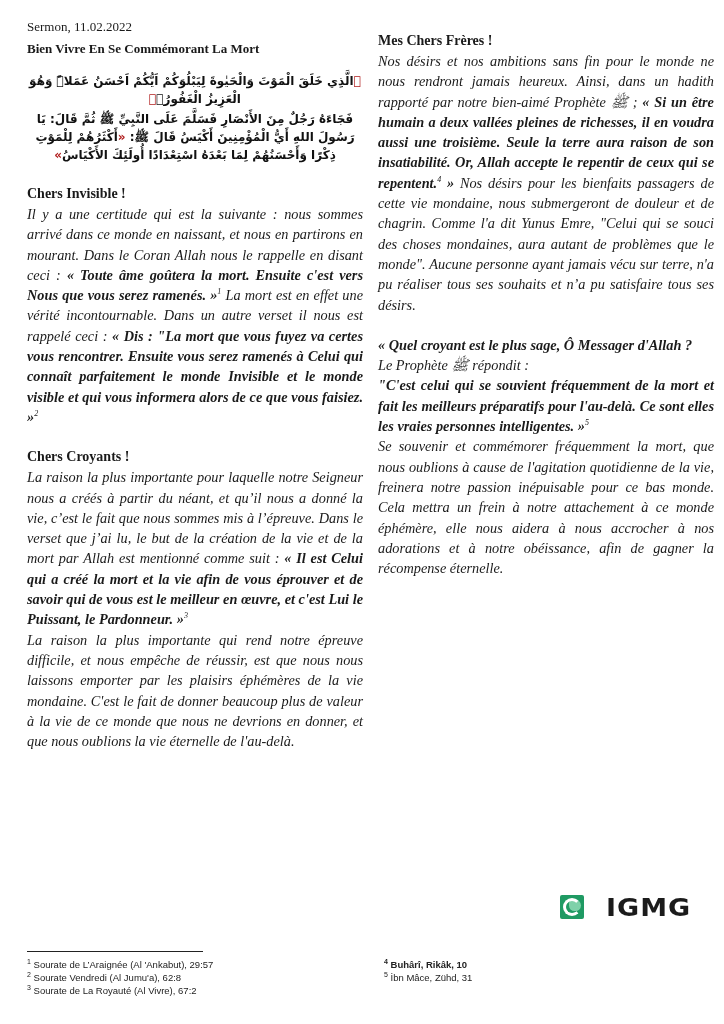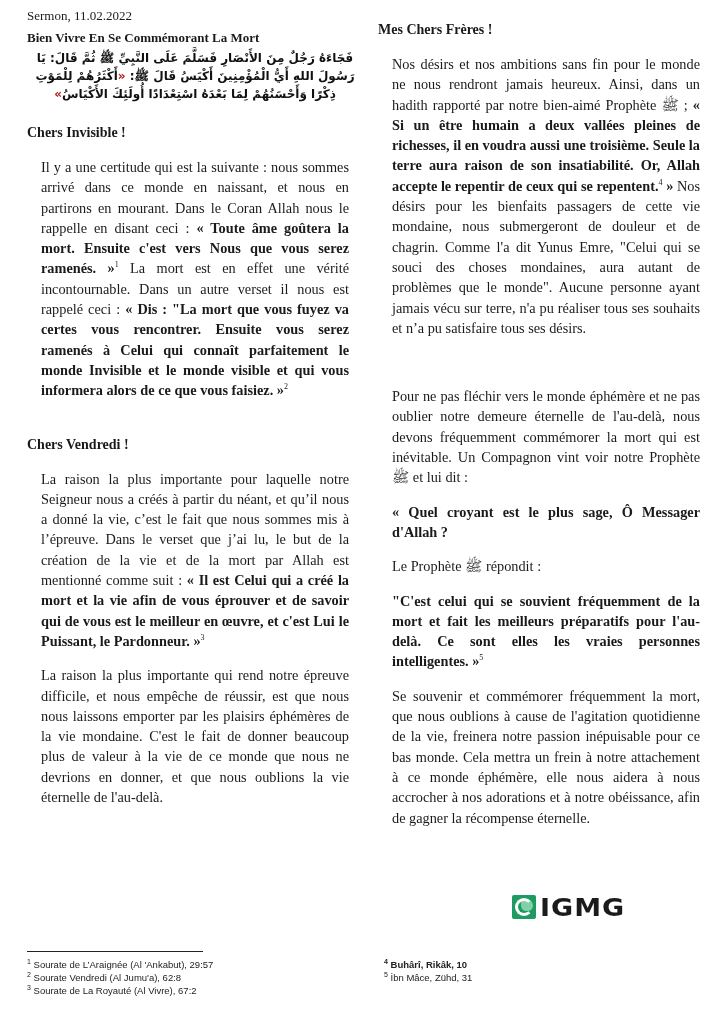--- a/index.html
+++ b/index.html
@@ -1,98 +1,100 @@
 <!DOCTYPE html>
 <html><head>
   <meta charset="utf-8">
   <style>
     html, body { margin: 0; padding: 0; background: #ffffff; }
     body {
       width: 724px; height: 1024px; position: relative; overflow: hidden;
       font-family: "DejaVu Serif", "Liberation Serif", serif;
       color: #1a1a1a;
     }
-    .col { position: absolute; top: 0; width: 336px; }
+    .col { position: absolute; top: 11px; width: 336px; }
     .col-left { left: 27px; }
     .col-right { left: 378px; }
     .meta { font-family: "Liberation Serif", serif; font-size: 13px; line-height: 18px; margin-top: 7px; }
     .title { font-family: "Liberation Serif", serif; font-weight: bold; font-size: 13px; line-height: 18px; margin-top: 4px; }
     .arabic {
       direction: rtl; text-align: center; font-family: "DejaVu Sans", sans-serif;
       font-weight: bold; font-size: 12px; line-height: 18px; color: #111;
     }
     .arabic .paren { color: #b01c1c; }
     .arabic-block-1 { margin-top: 14px; }
     .arabic-block-2 { margin-top: 2px; }
     .heading { font-family: "Liberation Serif", serif; font-weight: bold; font-size: 14px; line-height: 20px; }
     .para {
       font-family: "Liberation Serif", serif; font-size: 14.3px; line-height: 20.3px;
-      text-align: justify; margin: 14px;
+      text-align: justify; margin: 0; font-style: italic;
     }
     .para b { font-weight: bold; }
     sup { font-size: 8px; line-height: 0; vertical-align: super; }
     .gap { height: 20px; }
     .footnote-rule { position: absolute; left: 27px; top: 951px; width: 176px; height: 1px; background: #222; }
     .footnotes {
       position: absolute; top: 958px; font-family: "Liberation Sans", sans-serif;
       font-size: 9.5px; line-height: 13px; color: #222;
     }
     .footnotes-left { left: 27px; }
     .footnotes-right { left: 384px; }
     .footnotes sup { font-size: 7px; }
     .fn-bold { font-weight: bold; }
-    .logo { position: absolute; left: 512px; top: 895px; display: flex; align-items: center; gap: 4px; }
+    .logo { position: absolute; left: 560px; top: 895px; display: flex; align-items: center; gap: 22px; }
     .logo-mark { width: 24px; height: 24px; background: #1f9a63; position: relative; border-radius: 2px; overflow: hidden; }
     .logo-mark .crescent {
       position: absolute; left: 3px; top: 3px; width: 18px; height: 18px; border-radius: 50%;
       border: 3px solid #ffffff; border-right-color: transparent; box-sizing: border-box;
     }
     .logo-mark .blob { position: absolute; left: 9px; top: 4px; width: 12px; height: 12px; background: #7fd1a9; border-radius: 40% 60% 50% 50%; }
     .logo-text {
       font-family: "DejaVu Sans", sans-serif; font-weight: bold; font-size: 27px;
       letter-spacing: 1px; color: #1b1b1b; line-height: 24px; transform: scaleY(0.95);
     }
   </style>
 </head>
 <body>
 
 <div class="col col-left">
   <div class="meta">Sermon, 11.02.2022</div>
   <div class="title">Bien Vivre En Se Commémorant La Mort</div>
 
+  <div class="arabic arabic-block-1">
+    <span class="paren">﴿</span><span>الَّذِي خَلَقَ الْمَوْتَ وَالْحَيٰوةَ لِيَبْلُوَكُمْ اَيُّكُمْ اَحْسَنُ عَمَلاًۜ وَهُوَ الْعَزِيزُ الْغَفُورُۙ</span><span class="paren">﴾</span>
+  </div>
   <div class="arabic arabic-block-2">
     <span>فَجَاءَهُ رَجُلٌ مِنَ الأَنْصَارِ فَسَلَّمَ عَلَى النَّبِيِّ ﷺ ثُمَّ قَالَ: يَا رَسُولَ اللهِ أَيُّ الْمُؤْمِنِينَ أَكْيَسُ قَالَ ﷺ:</span>
     <span class="paren">«</span><span>أَكْثَرُهُمْ لِلْمَوْتِ ذِكْرًا وَأَحْسَنُهُمْ لِمَا بَعْدَهُ اسْتِعْدَادًا أُولَئِكَ الأَكْيَاسُ</span><span class="paren">»</span>
   </div>
 
   <div class="gap"></div>
 
   <div class="heading">Chers Invisible !</div>
   <p class="para">
     <span>Il y a une certitude qui est la suivante : nous sommes arrivé dans ce monde en naissant, et nous en partirons en mourant. Dans le Coran Allah nous le rappelle en disant ceci : </span><b>« Toute âme goûtera la mort. Ensuite c'est vers Nous que vous serez ramenés. »</b><sup>1</sup><span> La mort est en effet une vérité incontournable. Dans un autre verset il nous est rappelé ceci : </span><b>« Dis : "La mort que vous fuyez va certes vous rencontrer. Ensuite vous serez ramenés à Celui qui connaît parfaitement le monde Invisible et le monde visible et qui vous informera alors de ce que vous faisiez. »</b><sup>2</sup>
   </p>
 
   <div class="gap"></div>
 
-  <div class="heading">Chers Vendredi !</div>
+  <div class="heading">Chers Croyants !</div>
   <p class="para">
     <span>La raison la plus importante pour laquelle notre Seigneur nous a créés à partir du néant, et qu’il nous a donné la vie, c’est le fait que nous sommes mis à l’épreuve. Dans le verset que j’ai lu, le but de la création de la vie et de la mort par Allah est mentionné comme suit : </span><b>« Il est Celui qui a créé la mort et la vie afin de vous éprouver et de savoir qui de vous est le meilleur en œuvre, et c'est Lui le Puissant, le Pardonneur. »</b><sup>3</sup>
   </p>
   <p class="para">La raison la plus importante qui rend notre épreuve difficile, et nous empêche de réussir, est que nous nous laissons emporter par les plaisirs éphémères de la vie mondaine. C'est le fait de donner beaucoup plus de valeur à la vie de ce monde que nous ne devrions en donner, et que nous oublions la vie éternelle de l'au-delà.</p>
 </div>
 
 <div class="col col-right">
   <div class="heading" style="margin-top:20px">Mes Chers Frères !</div>
   <p class="para">
     <span>Nos désirs et nos ambitions sans fin pour le monde ne nous rendront jamais heureux. Ainsi, dans un hadith rapporté par notre bien-aimé Prophète ﷺ ; </span><b>« Si un être humain a deux vallées pleines de richesses, il en voudra aussi une troisième. Seule la terre aura raison de son insatiabilité. Or, Allah accepte le repentir de ceux qui se repentent.</b><sup>4</sup><b> »</b><span> Nos désirs pour les bienfaits passagers de cette vie mondaine, nous submergeront de douleur et de chagrin. Comme l'a dit Yunus Emre, "Celui qui se souci des choses mondaines, aura autant de problèmes que le monde". Aucune personne ayant jamais vécu sur terre, n'a pu réaliser tous ses souhaits et n’a pu satisfaire tous ses désirs.</span>
   </p>
 
   <div class="gap"></div>
 
-  <p class="para">Pour ne pas fléchir vers le monde éphémère et ne pas oublier notre demeure éternelle de l'au-delà, nous devons fréquemment commémorer la mort qui est inévitable. Un Compagnon vint voir notre Prophète ﷺ et lui dit :</p>
   <p class="para"><b>« Quel croyant est le plus sage, Ô Messager d'Allah ?</b></p>
   <p class="para">Le Prophète ﷺ répondit :</p>
   <p class="para"><b>"C'est celui qui se souvient fréquemment de la mort et fait les meilleurs préparatifs pour l'au-delà. Ce sont elles les vraies personnes intelligentes. »</b><sup>5</sup></p>
   <p class="para">Se souvenir et commémorer fréquemment la mort, que nous oublions à cause de l'agitation quotidienne de la vie, freinera notre passion inépuisable pour ce bas monde. Cela mettra un frein à notre attachement à ce monde éphémère, elle nous aidera à nous accrocher à nos adorations et à notre obéissance, afin de gagner la récompense éternelle.</p>
 </div>
 
 <div class="logo">
   <div class="logo-mark">
     <div class="blob"></div>
     <div class="crescent"></div>

